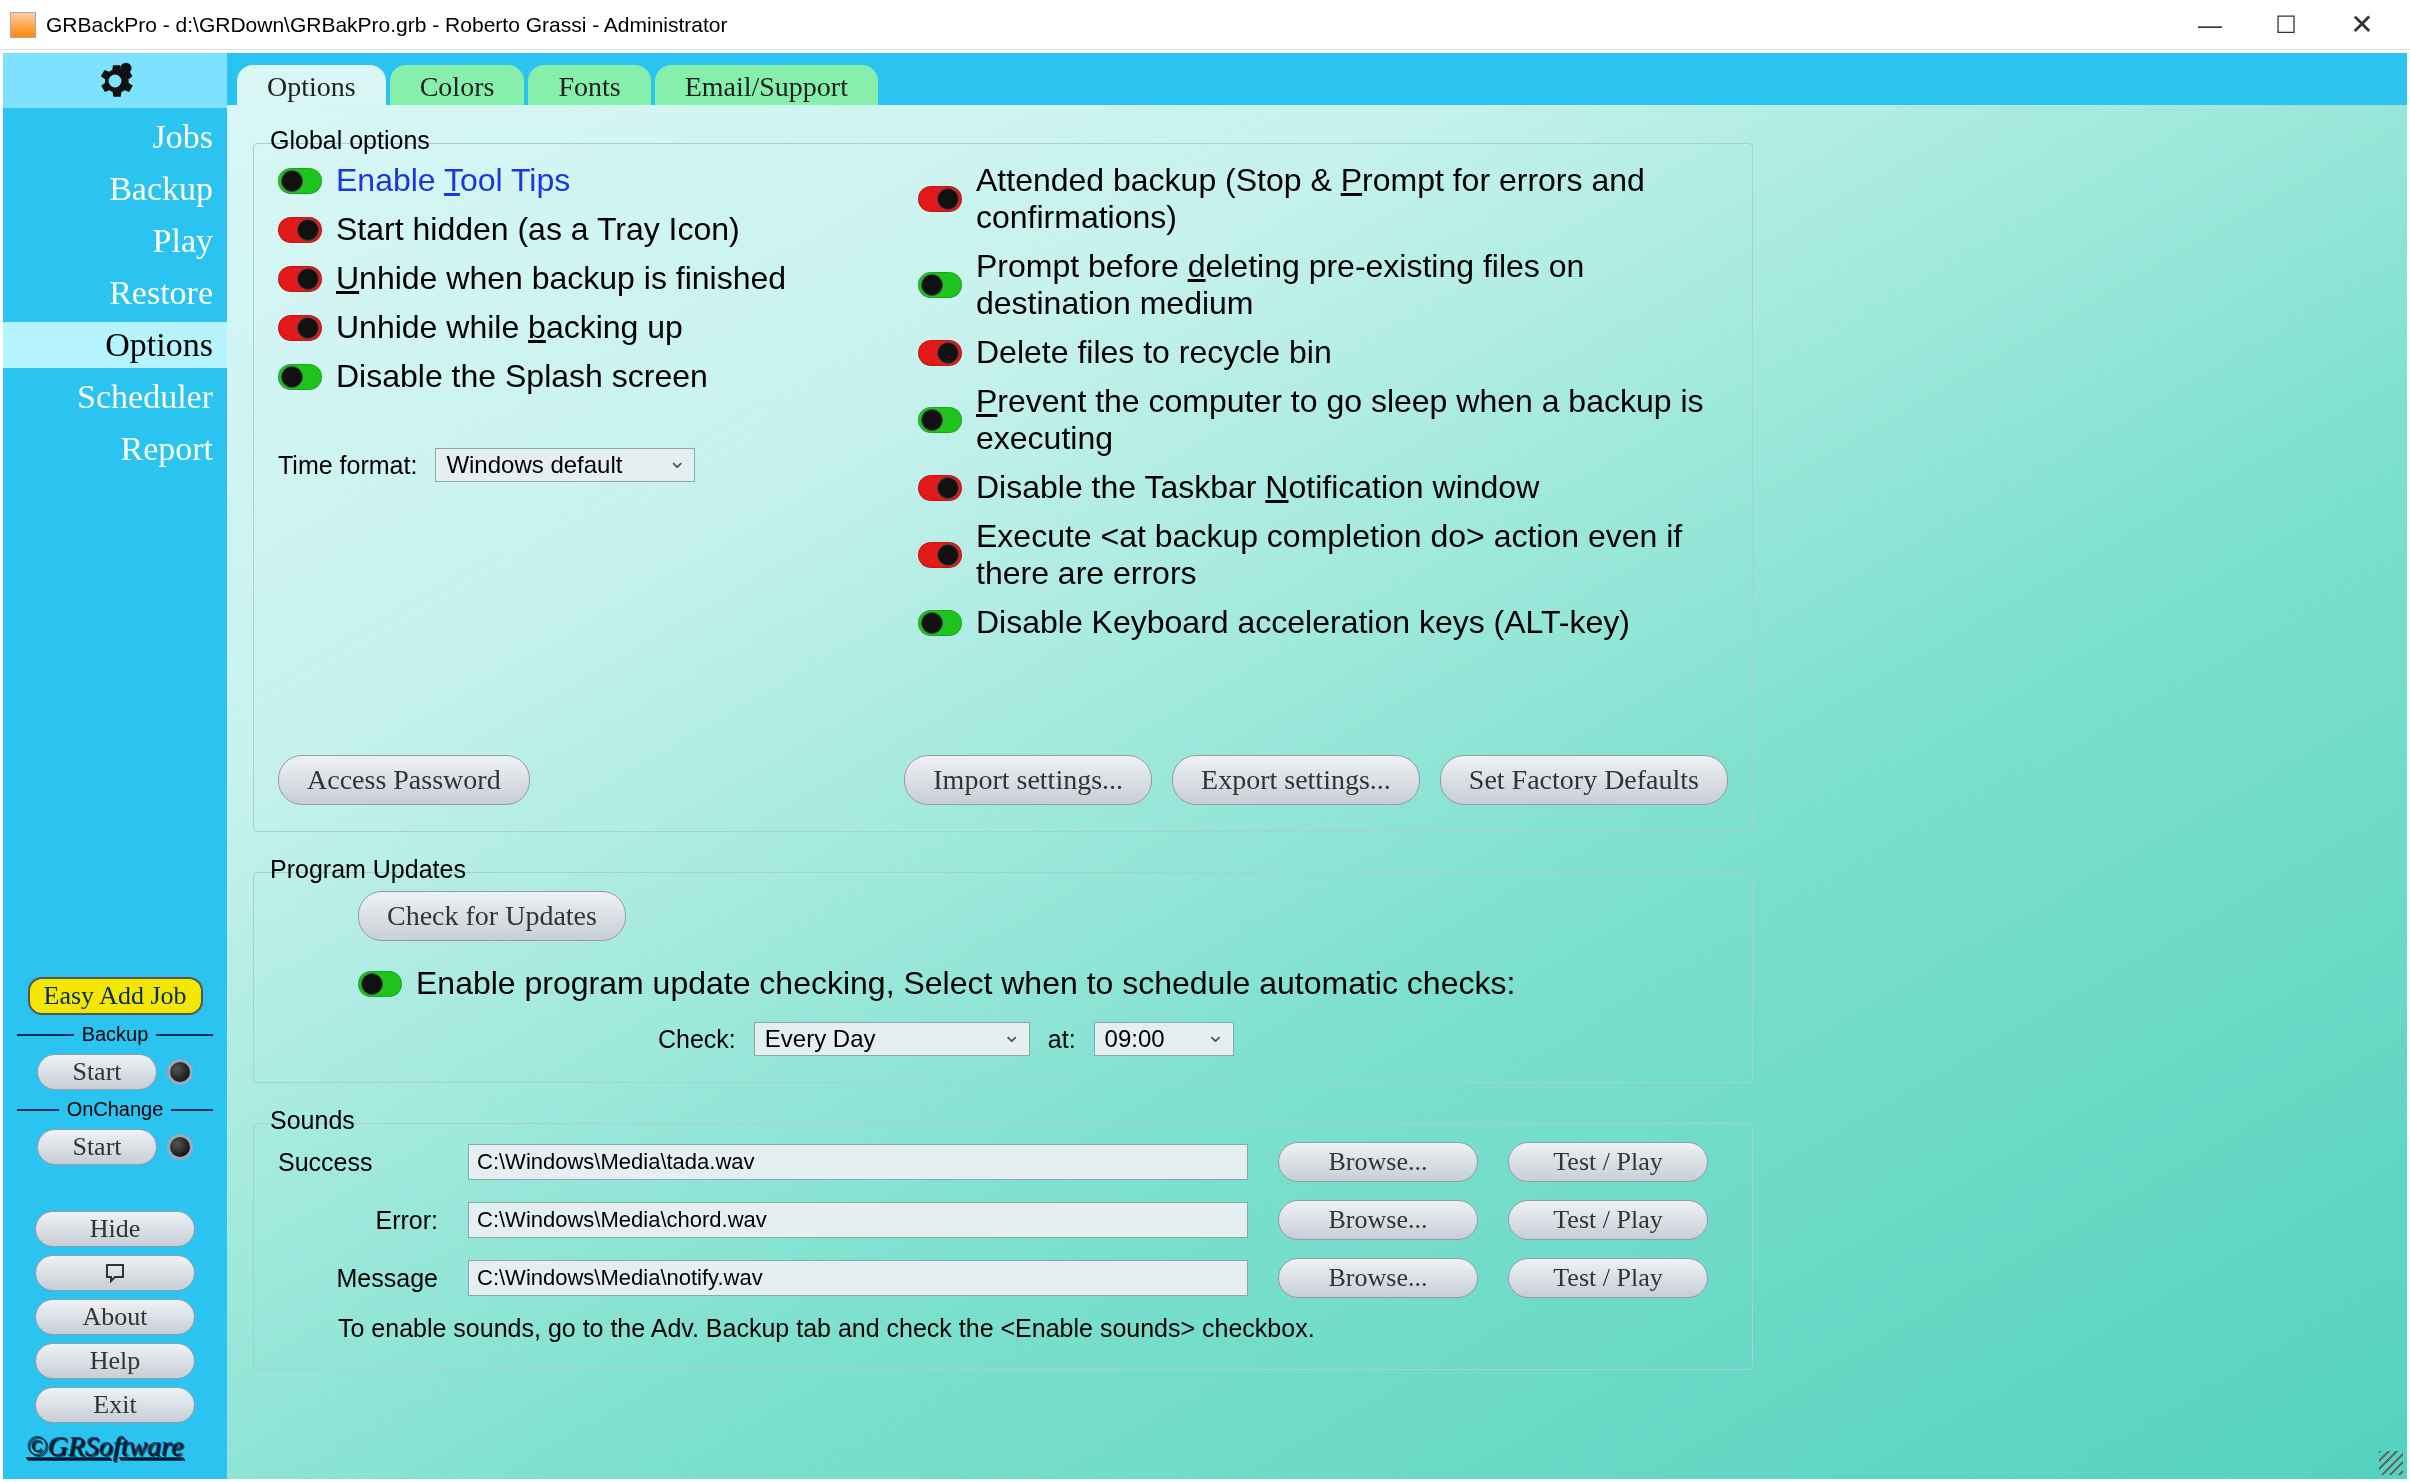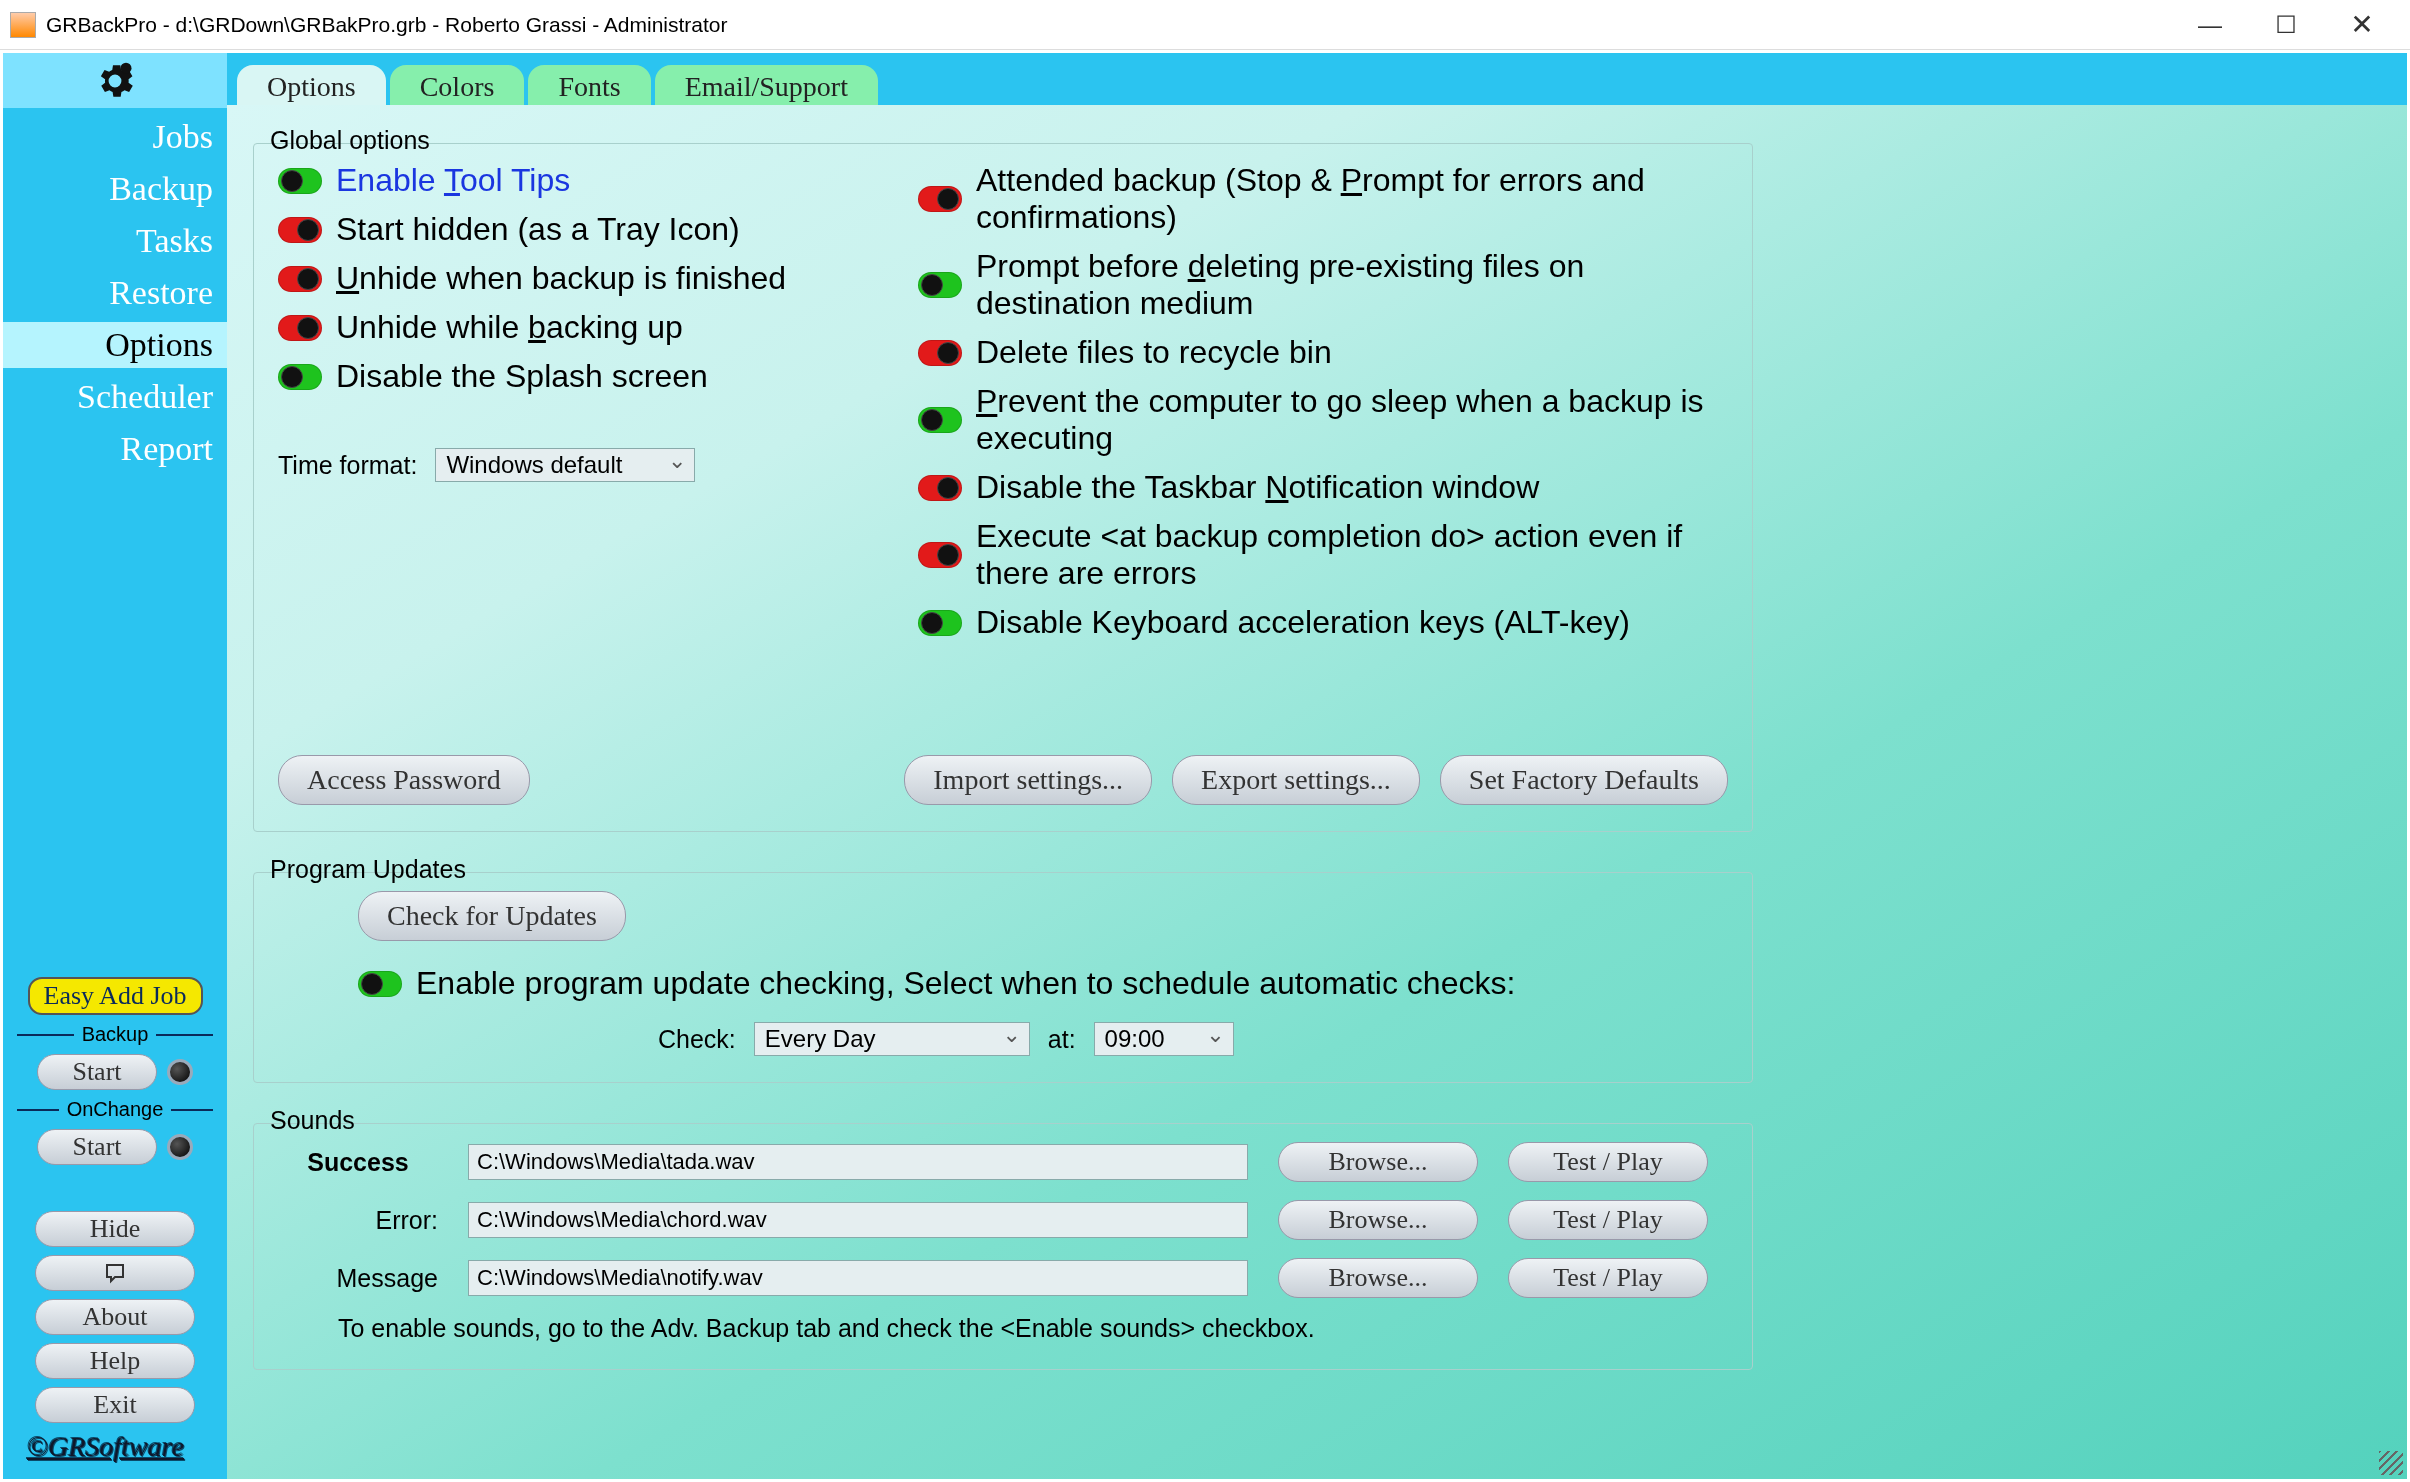--- a/index.html
+++ b/index.html
@@ -93,21 +93,21 @@
   <div class="sidebar">
     <div class="gear-cell">
       <svg viewBox="0 0 24 24">
             <path fill="#111" d="M19.4 13a7.5 7.5 0 000-2l2.1-1.6-2-3.4-2.5 1a7.5 7.5 0 00-1.7-1l-.4-2.6h-4l-.4 2.6a7.5 7.5 0 00-1.7 1l-2.5-1-2 3.4L6.6 11a7.5 7.5 0 000 2L4.5 14.6l2 3.4 2.5-1a7.5 7.5 0 001.7 1l.4 2.6h4l.4-2.6a7.5 7.5 0 001.7-1l2.5 1 2-3.4zM12 15.5A3.5 3.5 0 1115.5 12 3.5 3.5 0 0112 15.5z"></path>
             <circle cx="18" cy="5" r="3" fill="#111"></circle>
           </svg>
     </div>
     <div class="nav" id="nav">
           <div class="nav-item">Jobs</div>
           <div class="nav-item">Backup</div>
-          <div class="nav-item">Tasks</div>
+          <div class="nav-item">Play</div>
           <div class="nav-item">Restore</div>
           <div class="nav-item active">Options</div>
           <div class="nav-item">Scheduler</div>
           <div class="nav-item">Report</div>
         </div>
 
     <div class="sidebar-bottom">
       <div class="easy-add">Easy Add Job</div>
       <div class="mini-label">
             <span>Backup</span>
@@ -257,21 +257,21 @@
           <span>Check:</span>
           <div class="select" style="width:276px">Every Day</div>
           <span>at:</span>
           <div class="select" style="width:140px">09:00</div>
         </div>
       </div>
 
       <div class="fieldset sounds" style="width:1500px;">
         <div class="legend">Sounds</div>
         <div class="sounds-grid" id="sounds-grid">
-              <div style="text-align: center; font-weight: bold;">Success</div>
+              <div style="text-align: left;">Success</div>
               <input class="sound-input" value="C:\Windows\Media\tada.wav" style="">
               <div class="pill-btn" style="text-align: center;">Browse...</div>
               <div class="pill-btn" style="text-align: center;">Test / Play</div>
               <div style="text-align: right;">Error:</div>
               <input class="sound-input" value="C:\Windows\Media\chord.wav" style="">
               <div class="pill-btn" style="text-align: center;">Browse...</div>
               <div class="pill-btn" style="text-align: center;">Test / Play</div>
               <div style="text-align: right;">Message</div>
               <input class="sound-input" value="C:\Windows\Media\notify.wav" style="">
               <div class="pill-btn" style="text-align: center;">Browse...</div>

